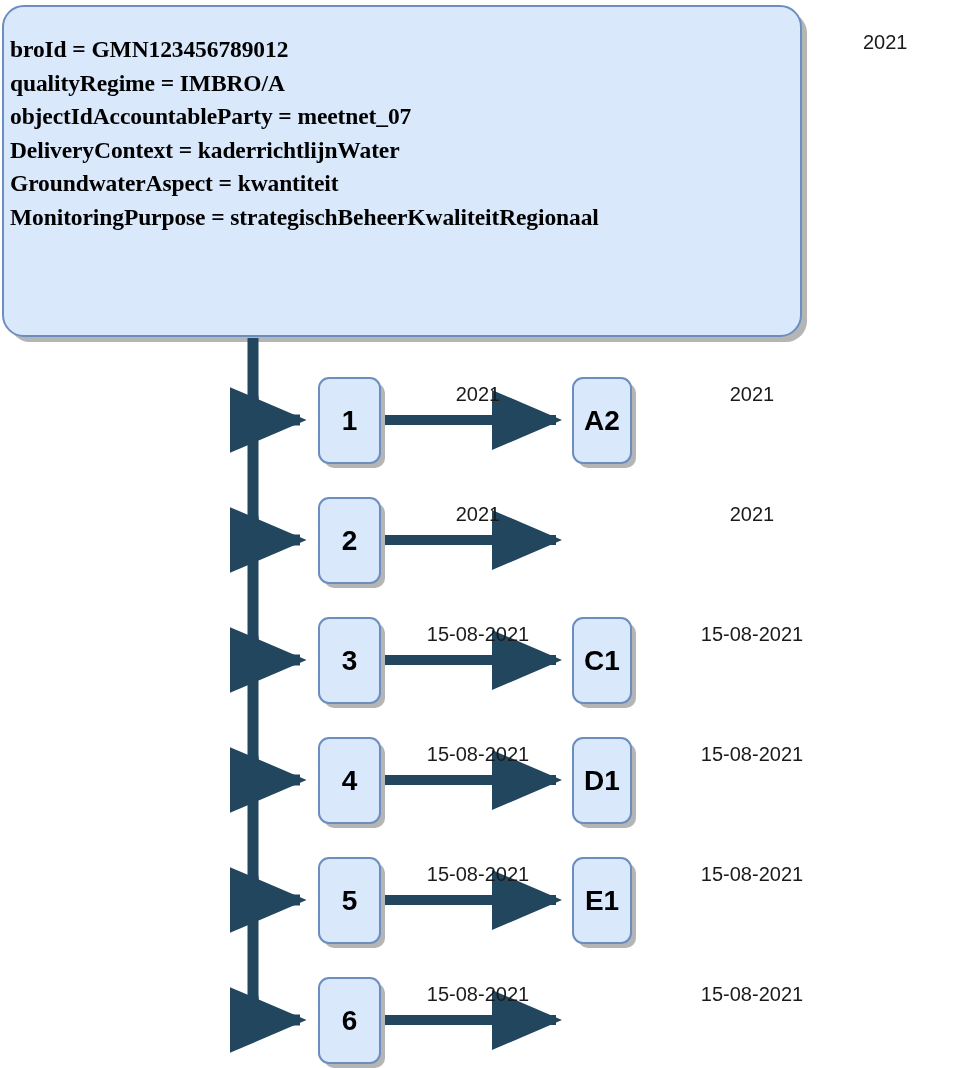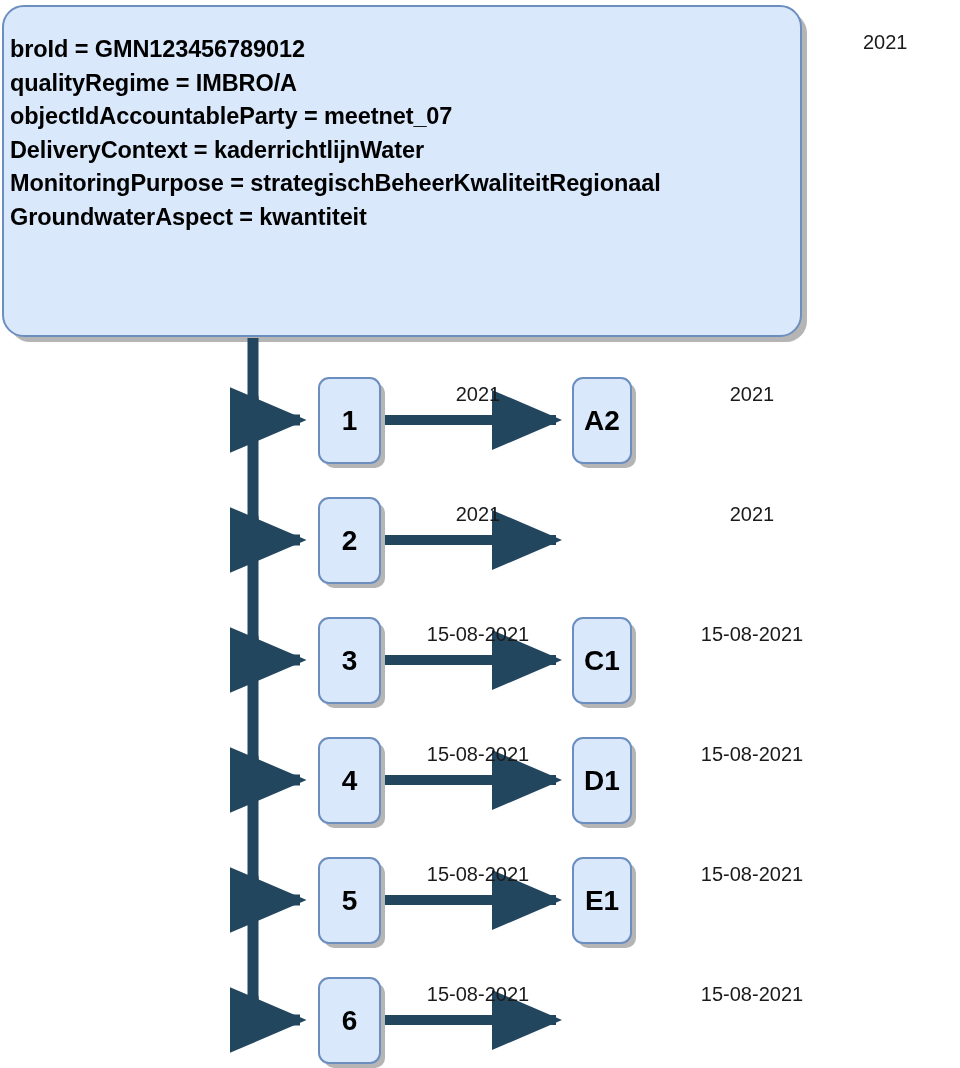--- a/index.html
+++ b/index.html
@@ -20,20 +20,21 @@
     position: absolute;
     left: 2px;
     top: 5px;
     width: 800px;
     height: 332px;
     box-sizing: border-box;
     background: #dae8fc;
     border: 2px solid #6c8ebf;
     border-radius: 22px;
     box-shadow: 6px 6px 0 -1px #b5b5b5;
+    font-family: Liberation Serif, serif;
   }
   #header-lines {
     position: absolute;
     left: 6px;
     top: 26px;
     right: 8px;
   }
   .hline {
     font-size: 23.5px;
     font-weight: bold;
@@ -119,22 +120,22 @@
 </style>
 </head>
 <body>
 
 <div id="header-box">
   <div id="header-lines">
     <div class="hline">broId = GMN123456789012</div>
     <div class="hline">qualityRegime = IMBRO/A</div>
     <div class="hline">objectIdAccountableParty = meetnet_07</div>
     <div class="hline">DeliveryContext = kaderrichtlijnWater</div>
+    <div class="hline">GroundwaterAspect = kwantiteit</div>
     <div class="hline">MonitoringPurpose = strategischBeheerKwaliteitRegionaal</div>
-    <div class="hline">GroundwaterAspect = kwantiteit</div>
   </div>
 </div>
 
 <div id="corner-label">2021</div>
 
 <svg id="spine-svg" viewBox="0 0 960 1068">
   <defs>
     <marker id="arrowhead" markerWidth="7" markerHeight="6" refX="6.4" refY="3" orient="auto" markerUnits="strokeWidth">
       <path d="M0,0 L7,3 L0,6 Z" fill="#23465f"></path>
     </marker>

